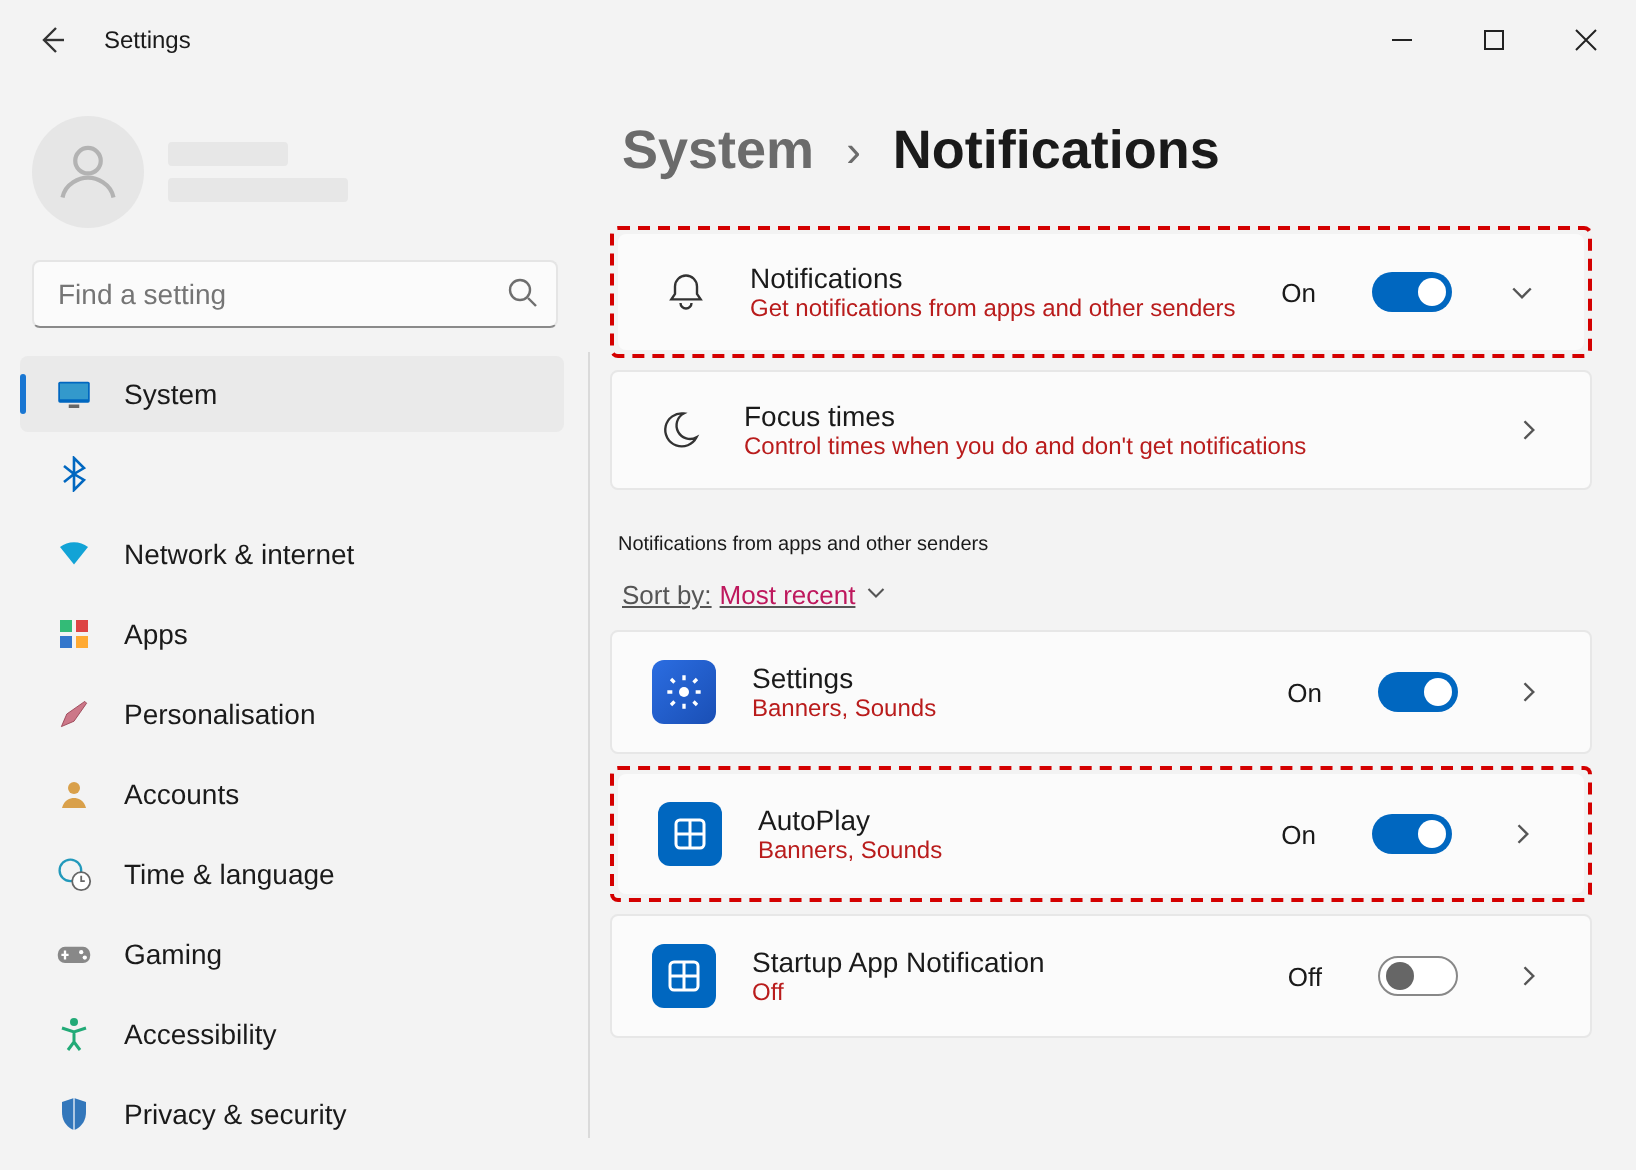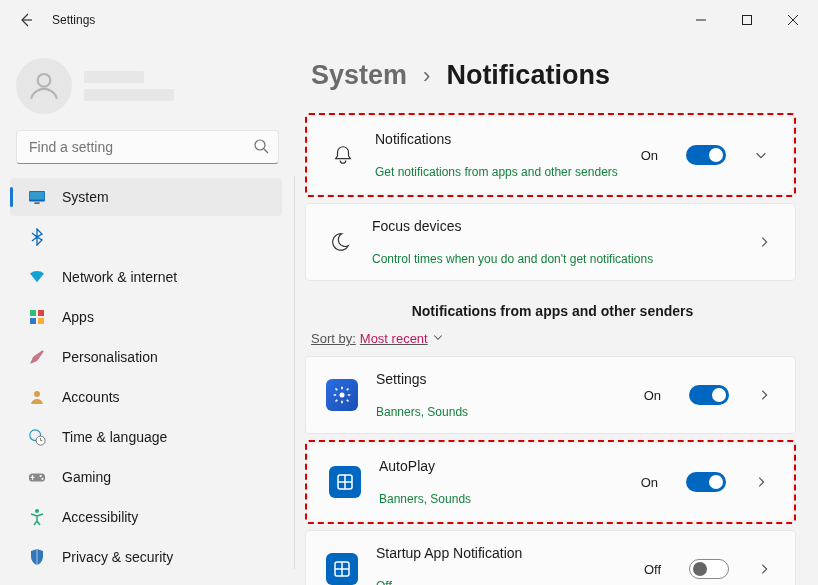--- a/index.html
+++ b/index.html
@@ -136,21 +136,21 @@
     margin-bottom:6px;
     gap:18px;
   }
   .card .cicon {
     width:28px;height:28px;
     display:flex;align-items:center;justify-content:center;
     color:#333;
   }
   .card .ctext { flex:1; }
   .card .ctitle { font-size:14px; }
-  .card .csub { font-size:12px; color:#15803d; margin-top:18px; }
+  .card .csub { font-size:12px; color:#b91c1c; margin-top:0; }
   .highlight {
     border:2px dashed #d40000;
     border-radius:4px;
     padding:2px;
     margin-bottom:6px;
   }
   .highlight .card{border:none;margin-bottom:0;}
   .state { font-size:13px; margin-right:10px; }
   .toggle {
     width:40px;height:20px;border-radius:11px;
@@ -163,23 +163,22 @@
     position:absolute; top:3px;
     width:14px;height:14px;border-radius:50%;
   }
   .toggle.on .knob{right:3px;background:#fff;}
   .toggle.off .knob{left:3px;background:#666;top:2px;}
   .chev {
     width:34px; display:flex;align-items:center;justify-content:center;
     color:#555; cursor:pointer;
   }
   .section-title {
-    font-weight:700; font-size:14px;
+    font-weight:400; font-size:10px;
     margin:22px 0 12px 4px;
-    text-align:center;
   }
   .sort-row {
     display:flex;align-items:center;
     color:#555; font-size:13px;
     margin:0 0 10px 6px;
     gap:4px;
     text-decoration:underline;
   }
   .sort-val{color:#be185d;}
   .app-icon {
@@ -369,21 +368,21 @@
       </div>
     </div>
 
     <div class="card">
       <div class="cicon">
         <svg width="22" height="22" viewBox="0 0 24 24">
             <path d="M14 3a9 9 0 1 0 7 13 7 7 0 0 1-7-13Z" stroke="#333" fill="none" stroke-width="1.3"></path>
           </svg>
       </div>
       <div class="ctext">
-        <div class="ctitle">Focus devices</div>
+        <div class="ctitle">Focus times</div>
         <div class="csub">Control times when you do and don't get notifications</div>
       </div>
       <div class="chev">
         <svg width="14" height="14" viewBox="0 0 16 16">
             <path d="M6 3 L11 8 L6 13" stroke="#555" fill="none" stroke-width="1.4"></path>
           </svg>
       </div>
     </div>
 
     <div class="section-title">Notifications from apps and other senders</div>

